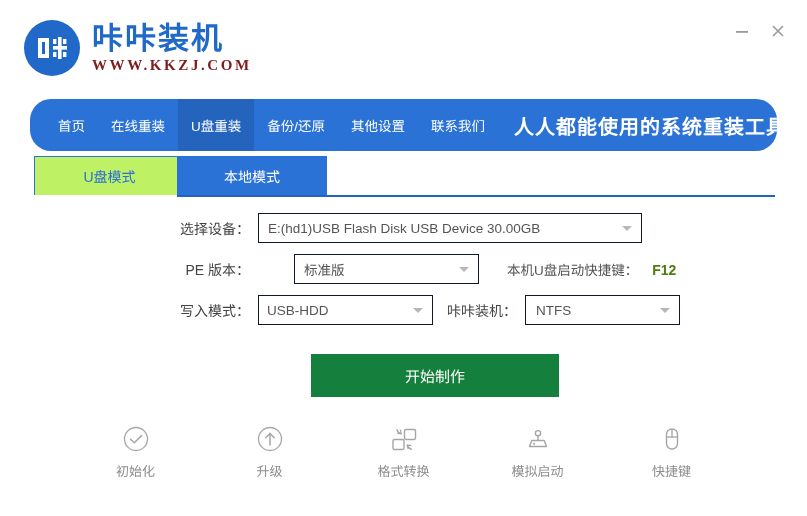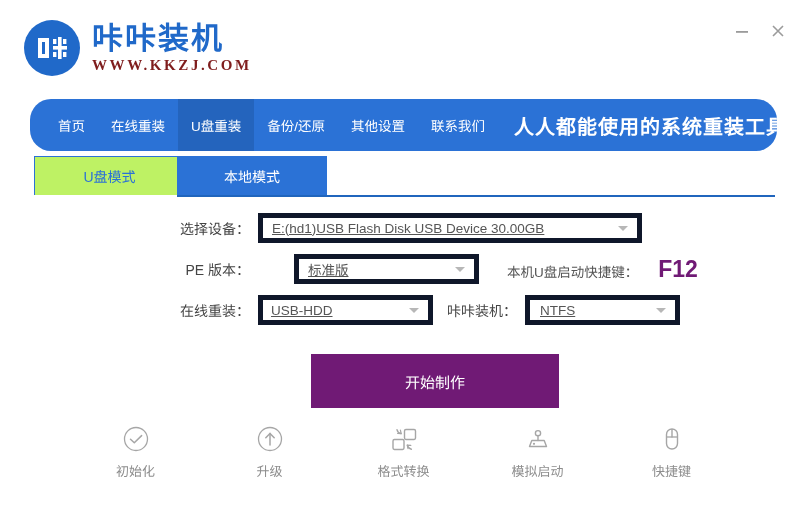--- a/index.html
+++ b/index.html
@@ -195,32 +195,31 @@
     color: #444;
     white-space: nowrap;
     width: 88px;
     text-align: right;
     padding-right: 8px;
     box-sizing: border-box;
   }
   .select {
     position: relative;
     height: 30px;
-    border: 5px solid #0f172a;
+    border: 1px solid #0f172a;
     background: #ffffff;
     display: flex;
     align-items: center;
     box-sizing: border-box;
     padding: 0 26px 0 9px;
     font-size: 13.5px;
     color: #555;
     cursor: default;
     white-space: nowrap;
     overflow: hidden;
-    text-decoration: underline;
   }
   .select .caret {
     position: absolute;
     right: 9px;
     top: 50%;
     margin-top: -2px;
     width: 0; height: 0;
     border-left: 5px solid transparent;
     border-right: 5px solid transparent;
     border-top: 5px solid #b7b7b7;
@@ -232,40 +231,40 @@
 
   .hotkey {
     font-size: 13.5px;
     color: #555;
     margin-left: 28px;
     white-space: nowrap;
     display: flex;
     align-items: baseline;
   }
   .hotkey-key {
-    color: #701a75;
+    color: #4d7c0f;
     font-weight: bold;
-    font-size: 23px;
-    margin-left: 20px;
+    font-size: 14px;
+    margin-left: 14px;
   }
   .inline-label {
     font-size: 14px;
     color: #444;
     white-space: nowrap;
     margin: 0 8px 0 14px;
   }
 
   
   .start-btn {
     position: absolute;
     left: 311px;
     top: 354px;
     width: 248px;
-    height: 54px;
-    background: #701a75;
+    height: 43px;
+    background: #15803d;
     color: #ffffff;
     border: none;
     font-size: 15px;
     font-family: Liberation Sans, sans-serif;
     cursor: pointer;
     display: flex;
     align-items: center;
     justify-content: center;
   }
 
@@ -374,21 +373,21 @@
       <span>标准版</span>
       <span class="caret"></span>
     </div>
     <div class="hotkey">
       <span>本机U盘启动快捷键：</span>
       <span class="hotkey-key">F12</span>
     </div>
   </div>
 
   <div class="form-row">
-    <div class="field-label">在线重装：</div>
+    <div class="field-label">写入模式：</div>
     <div class="select select-write">
       <span>USB-HDD</span>
       <span class="caret"></span>
     </div>
     <div class="inline-label">咔咔装机：</div>
     <div class="select select-part">
       <span>NTFS</span>
       <span class="caret"></span>
     </div>
   </div>

